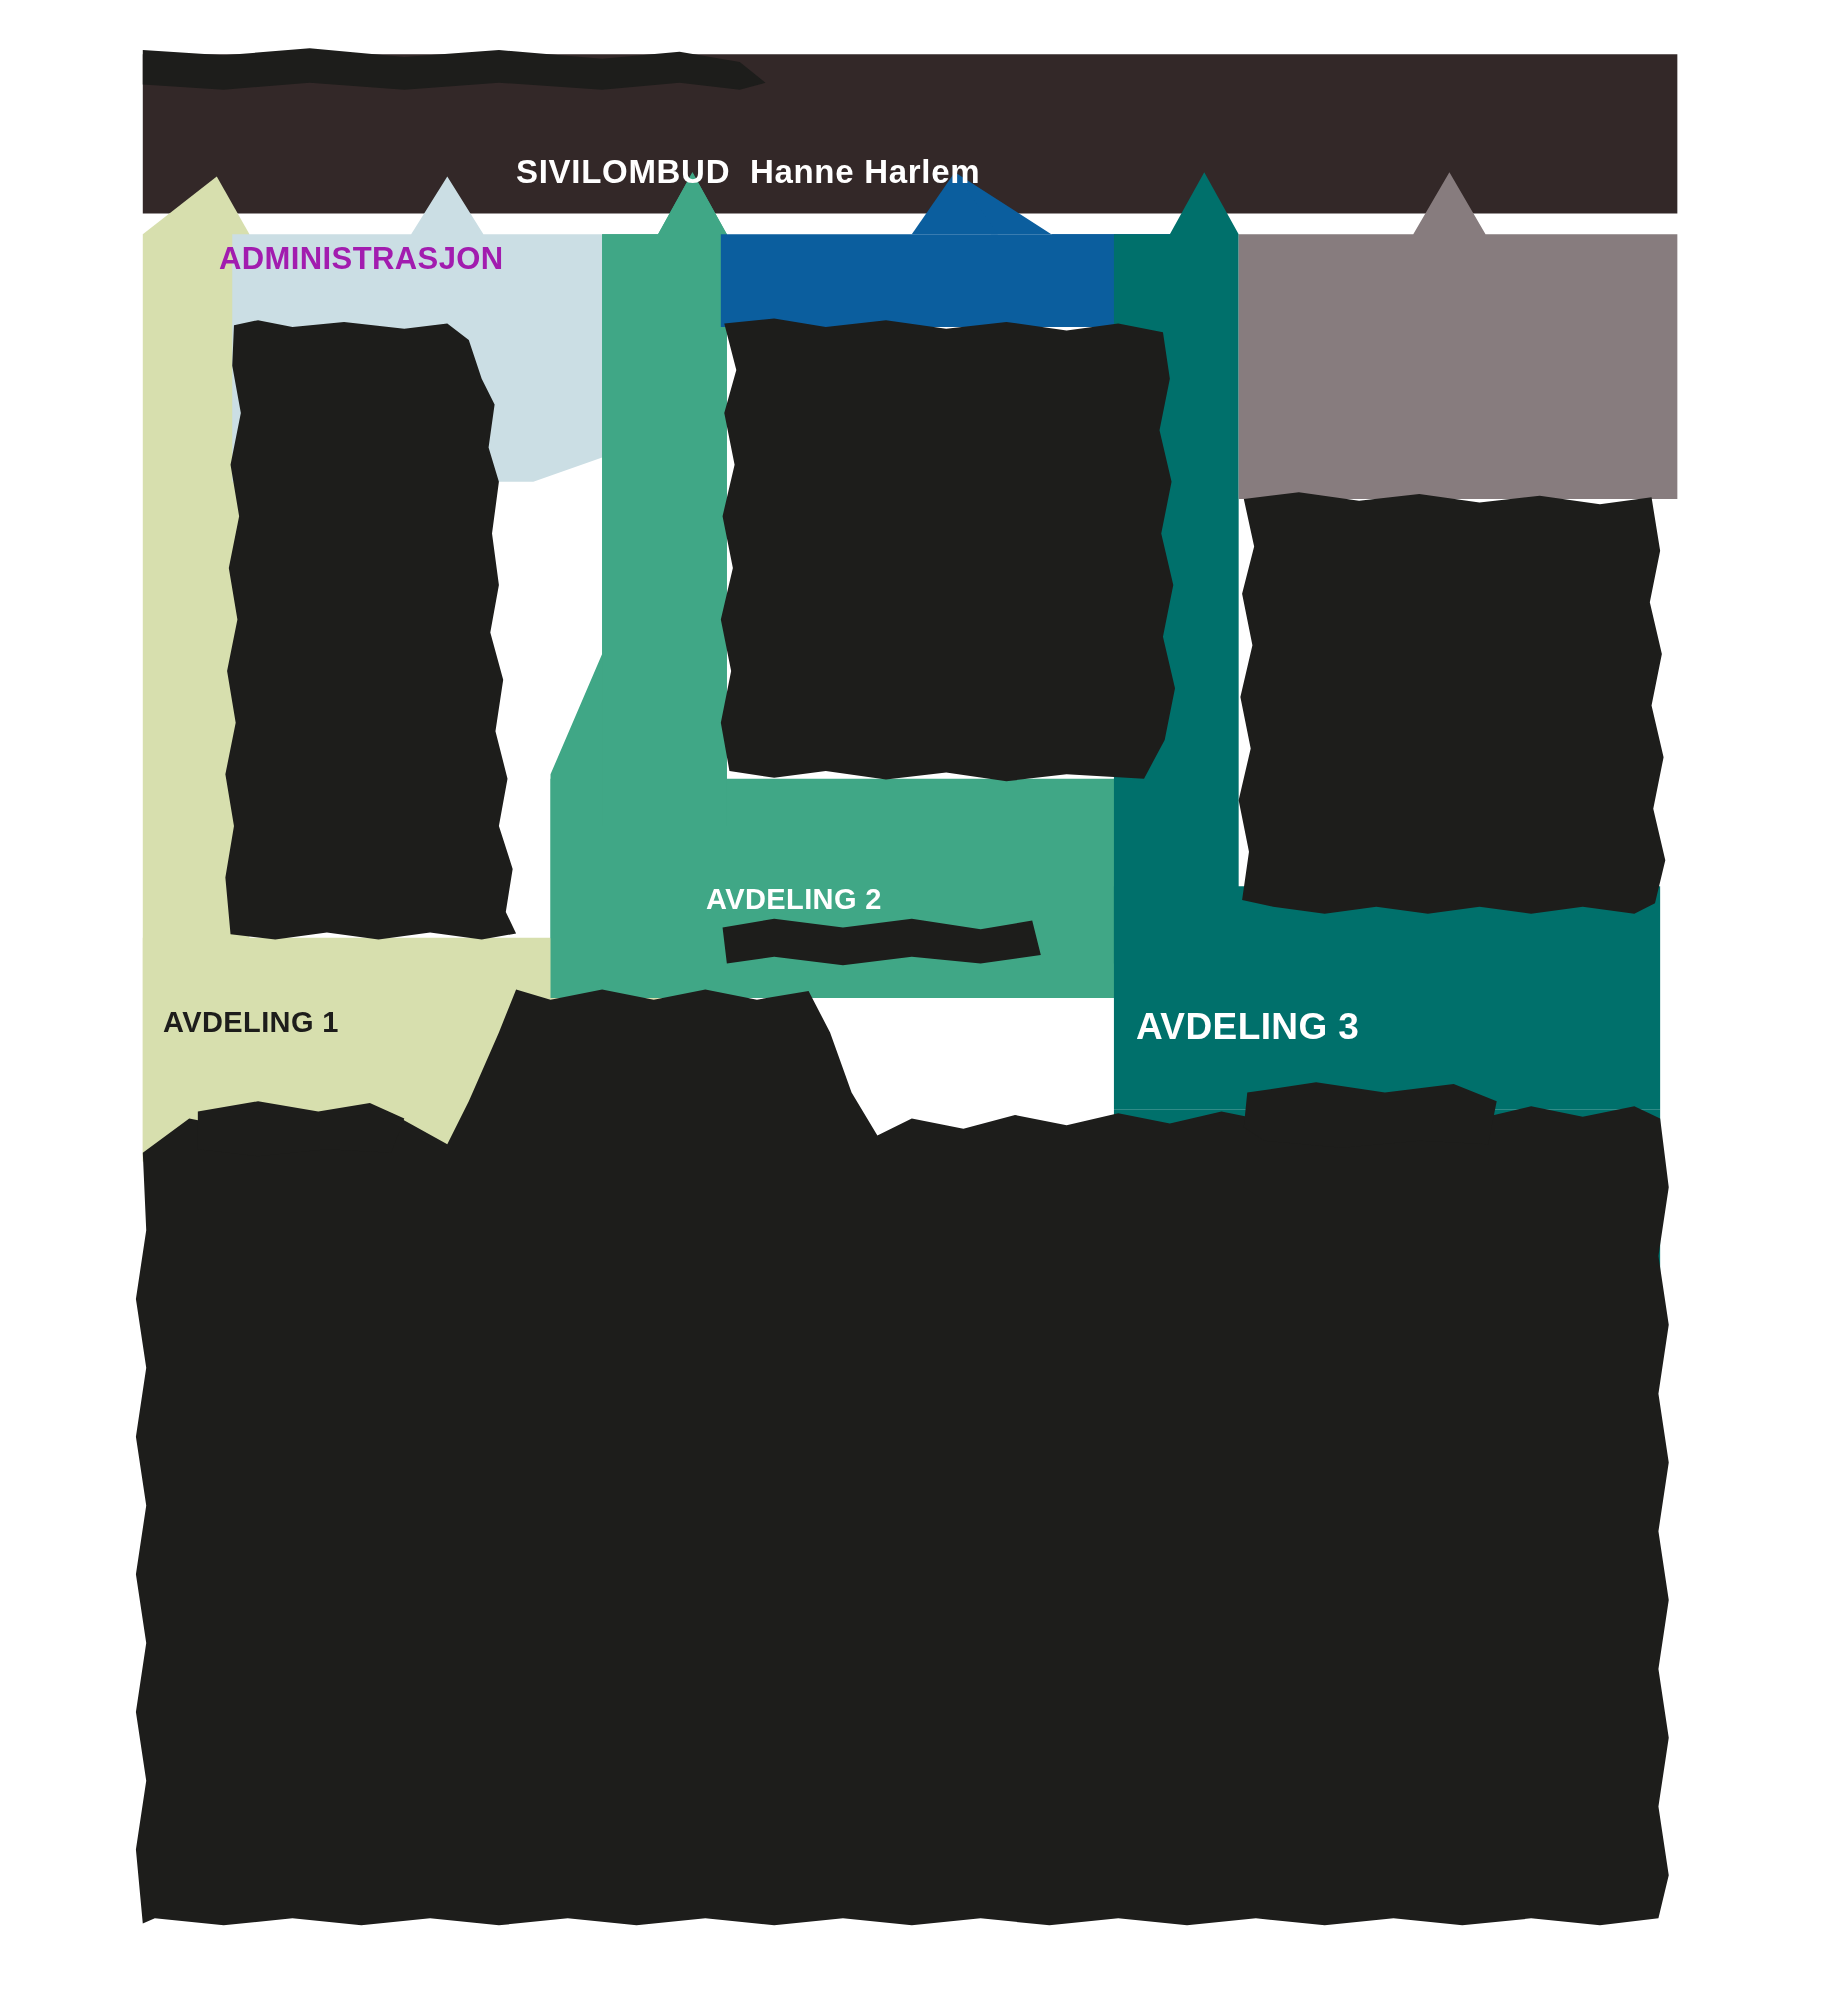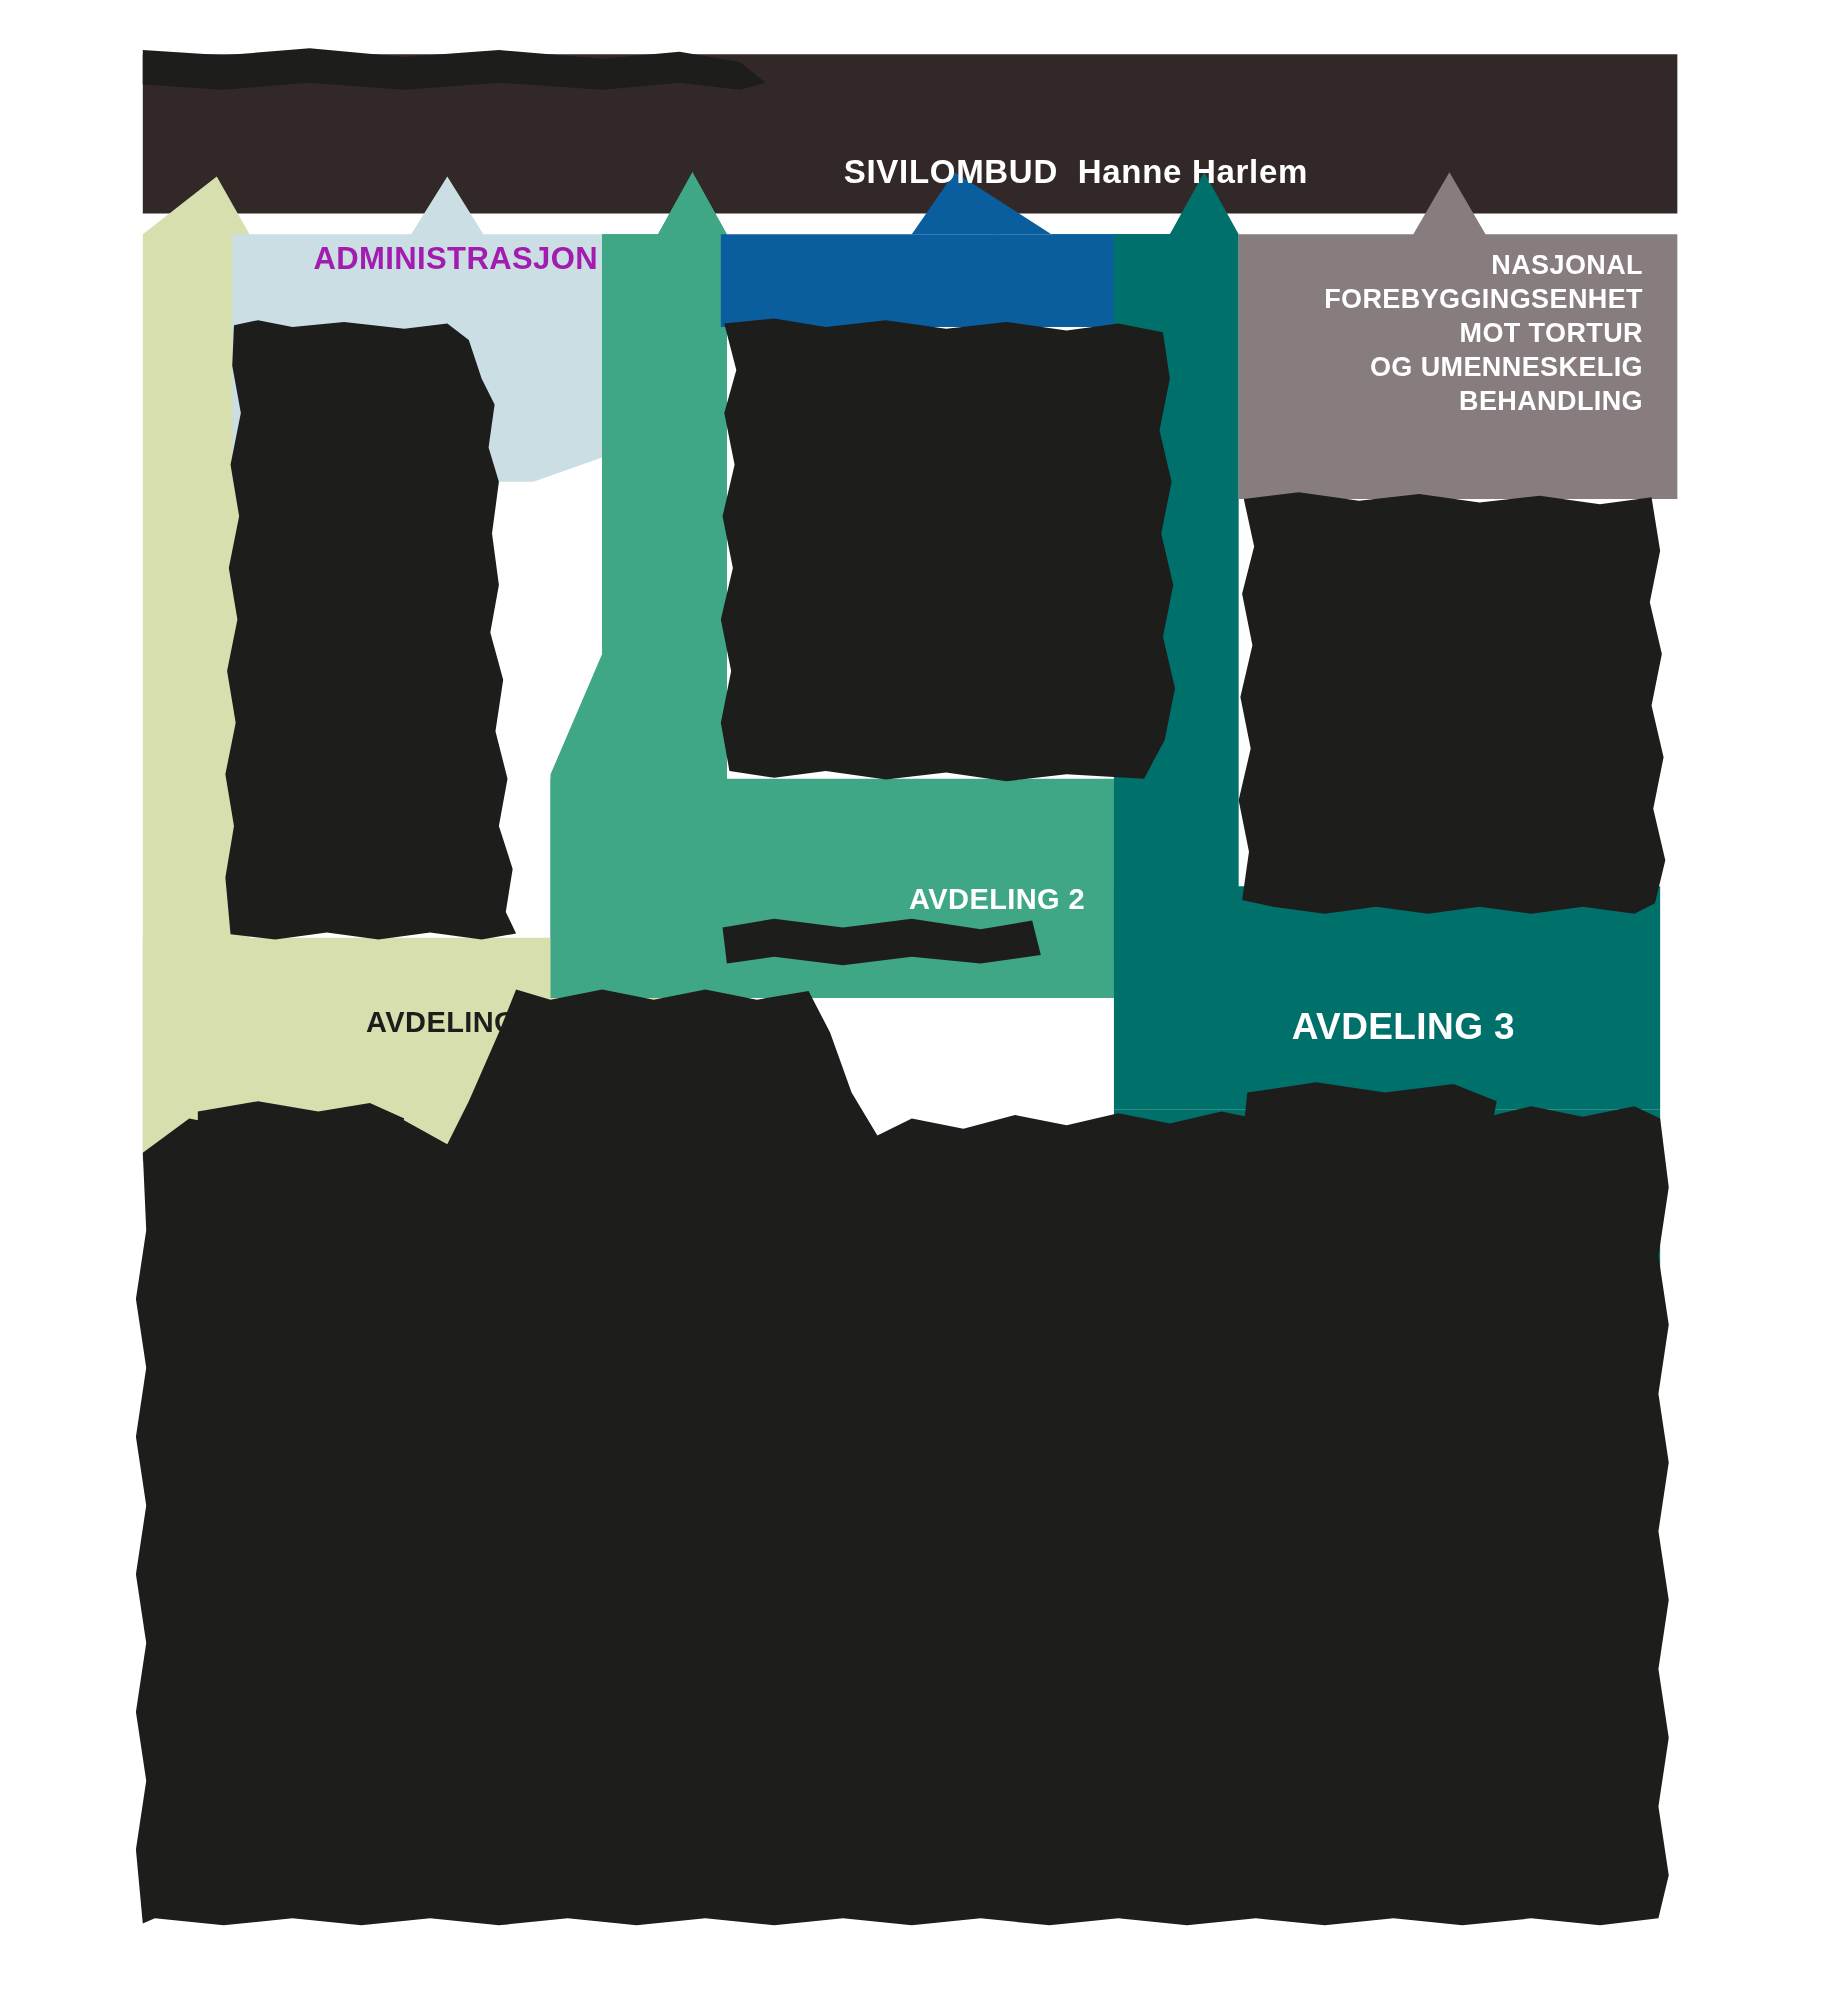--- a/index.html
+++ b/index.html
@@ -28,21 +28,21 @@
   .stage svg {
     display: block;
     width: 1821px;
     height: 2008px;
   }
 
   
   .lbl {
     position: absolute;
     margin: 0;
-    text-align: right;
+    text-align: left;
     font-weight: bold;
     letter-spacing: 0.4px;
     line-height: 1.18;
     white-space: pre-line;
     pointer-events: none;
   }
 
   .lbl-ombud {
     left: 516px;
     top: 114px;
@@ -243,25 +243,20 @@
     </svg>
   </div>
 
   <div class="lbl lbl-ombud">
     <span class="role">SIVILOMBUD</span><span>&nbsp;&nbsp;</span><span class="person">Hanne Harlem</span>
   </div>
 
   <div class="lbl lbl-admin">ADMINISTRASJON</div>
 
 
-  <div class="lbl lbl-nfe">NASJONAL
-FOREBYGGINGSENHET
-MOT TORTUR
-OG UMENNESKELIG
-BEHANDLING</div>
 
   <div class="lbl lbl-avd1">AVDELING 1</div>
 
   <div class="lbl lbl-avd2">AVDELING 2</div>
 
   <div class="lbl lbl-avd3">AVDELING 3</div>
 
 </div>
 
 

